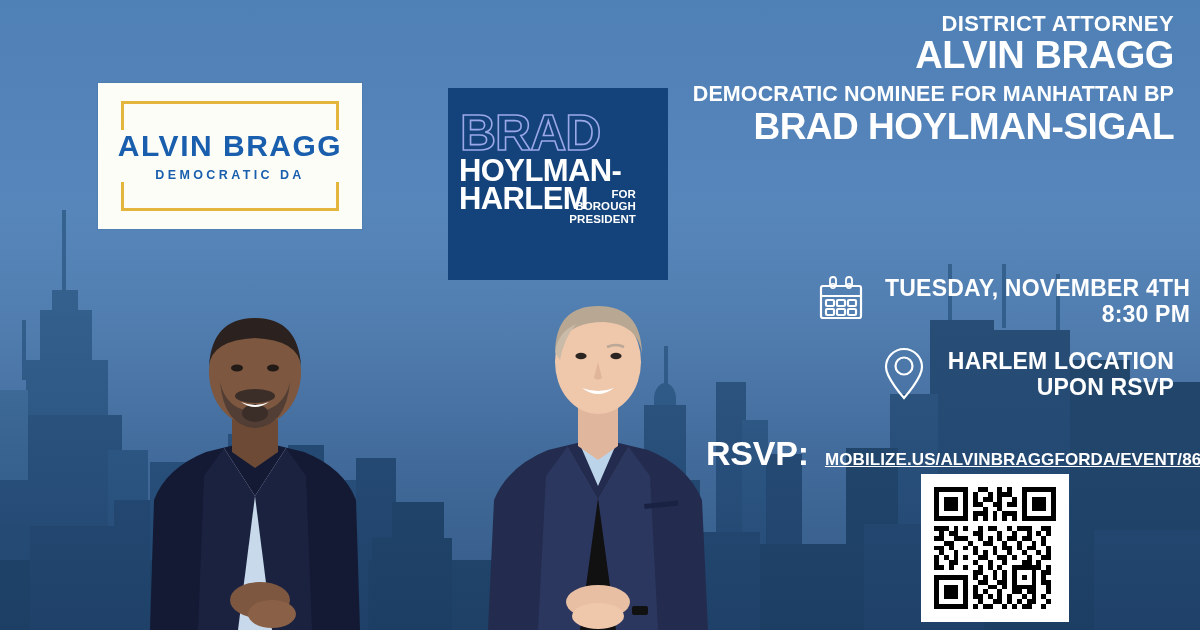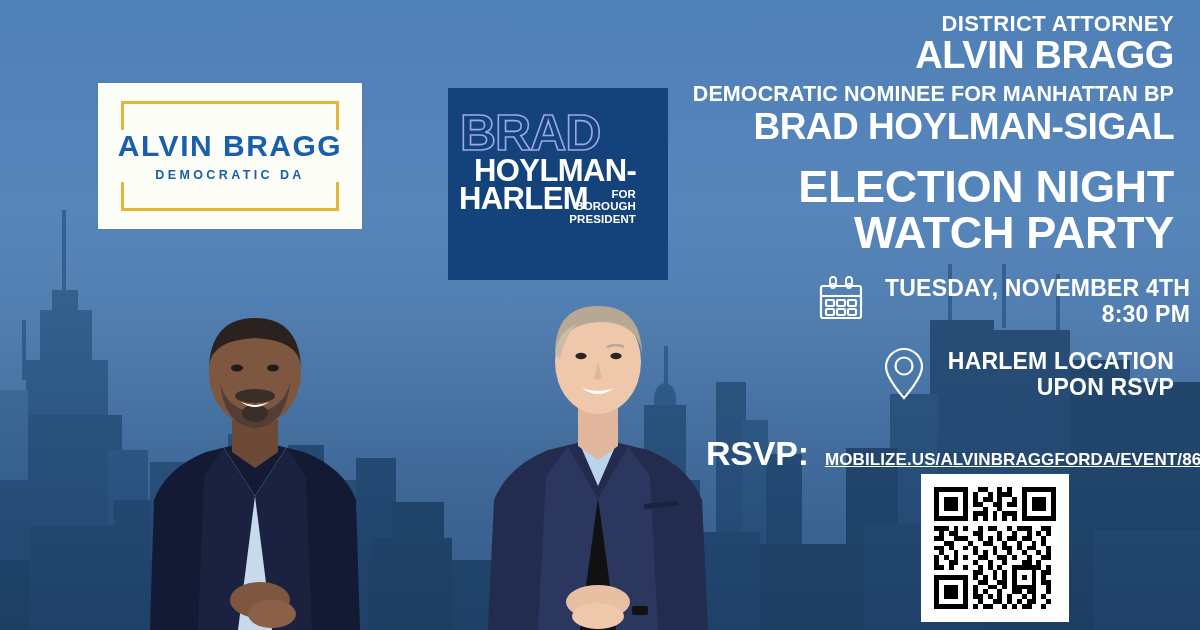--- a/index.html
+++ b/index.html
@@ -62,21 +62,20 @@
     position:absolute;left:12px;top:20px;
     font-size:50px;font-weight:bold;letter-spacing:-1px;line-height:1;
     color:transparent;
     -webkit-text-stroke:1.6px #9aa8e8;
     text-shadow:none;
   }
   .brad-mid{
     position:absolute;left:11px;top:68px;
     font-size:31px;font-weight:bold;line-height:0.94;color:#ffffff;
     letter-spacing:-0.6px;
-    margin-left:15px;
   }
   .brad-bot{
     position:absolute;left:11px;top:96px;
     font-size:31px;font-weight:bold;line-height:0.94;color:#ffffff;
     letter-spacing:-0.6px;
   }
   .brad-tag{
     position:absolute;left:118px;top:100px;width:70px;
     font-size:11.5px;font-weight:bold;line-height:1.08;color:#ffffff;
     text-align:right;letter-spacing:0.1px;
@@ -254,24 +253,20 @@
     </svg>
   </div>
 
   <div class="rcol">
     <div class="eyebrow">DISTRICT ATTORNEY</div>
     <div class="bigname">ALVIN BRAGG</div>
     <div class="eyebrow2">DEMOCRATIC NOMINEE FOR MANHATTAN BP</div>
     <div class="bigname2">BRAD HOYLMAN-SIGAL</div>
   </div>
 
-  <div class="evtitle">
-    <div>ELECTION NIGHT</div>
-    <div>WATCH PARTY</div>
-  </div>
 
   <div class="detail-row" style="right:10px;top:274px;">
     <span class="detail-icon">
       <svg width="52" height="52" viewBox="0 0 52 52" fill="none" stroke="#ffffff" stroke-width="2.2">
         <rect x="6" y="12" width="40" height="32" rx="2"></rect>
         <line x1="6" y1="22" x2="46" y2="22"></line>
         <path d="M15 12 V6 a3 3 0 0 1 6 0 V12" stroke-width="1.8"></path>
         <path d="M31 12 V6 a3 3 0 0 1 6 0 V12" stroke-width="1.8"></path>
         <circle cx="18" cy="12" r="2.2" stroke-width="1.6"></circle>
         <circle cx="34" cy="12" r="2.2" stroke-width="1.6"></circle>

